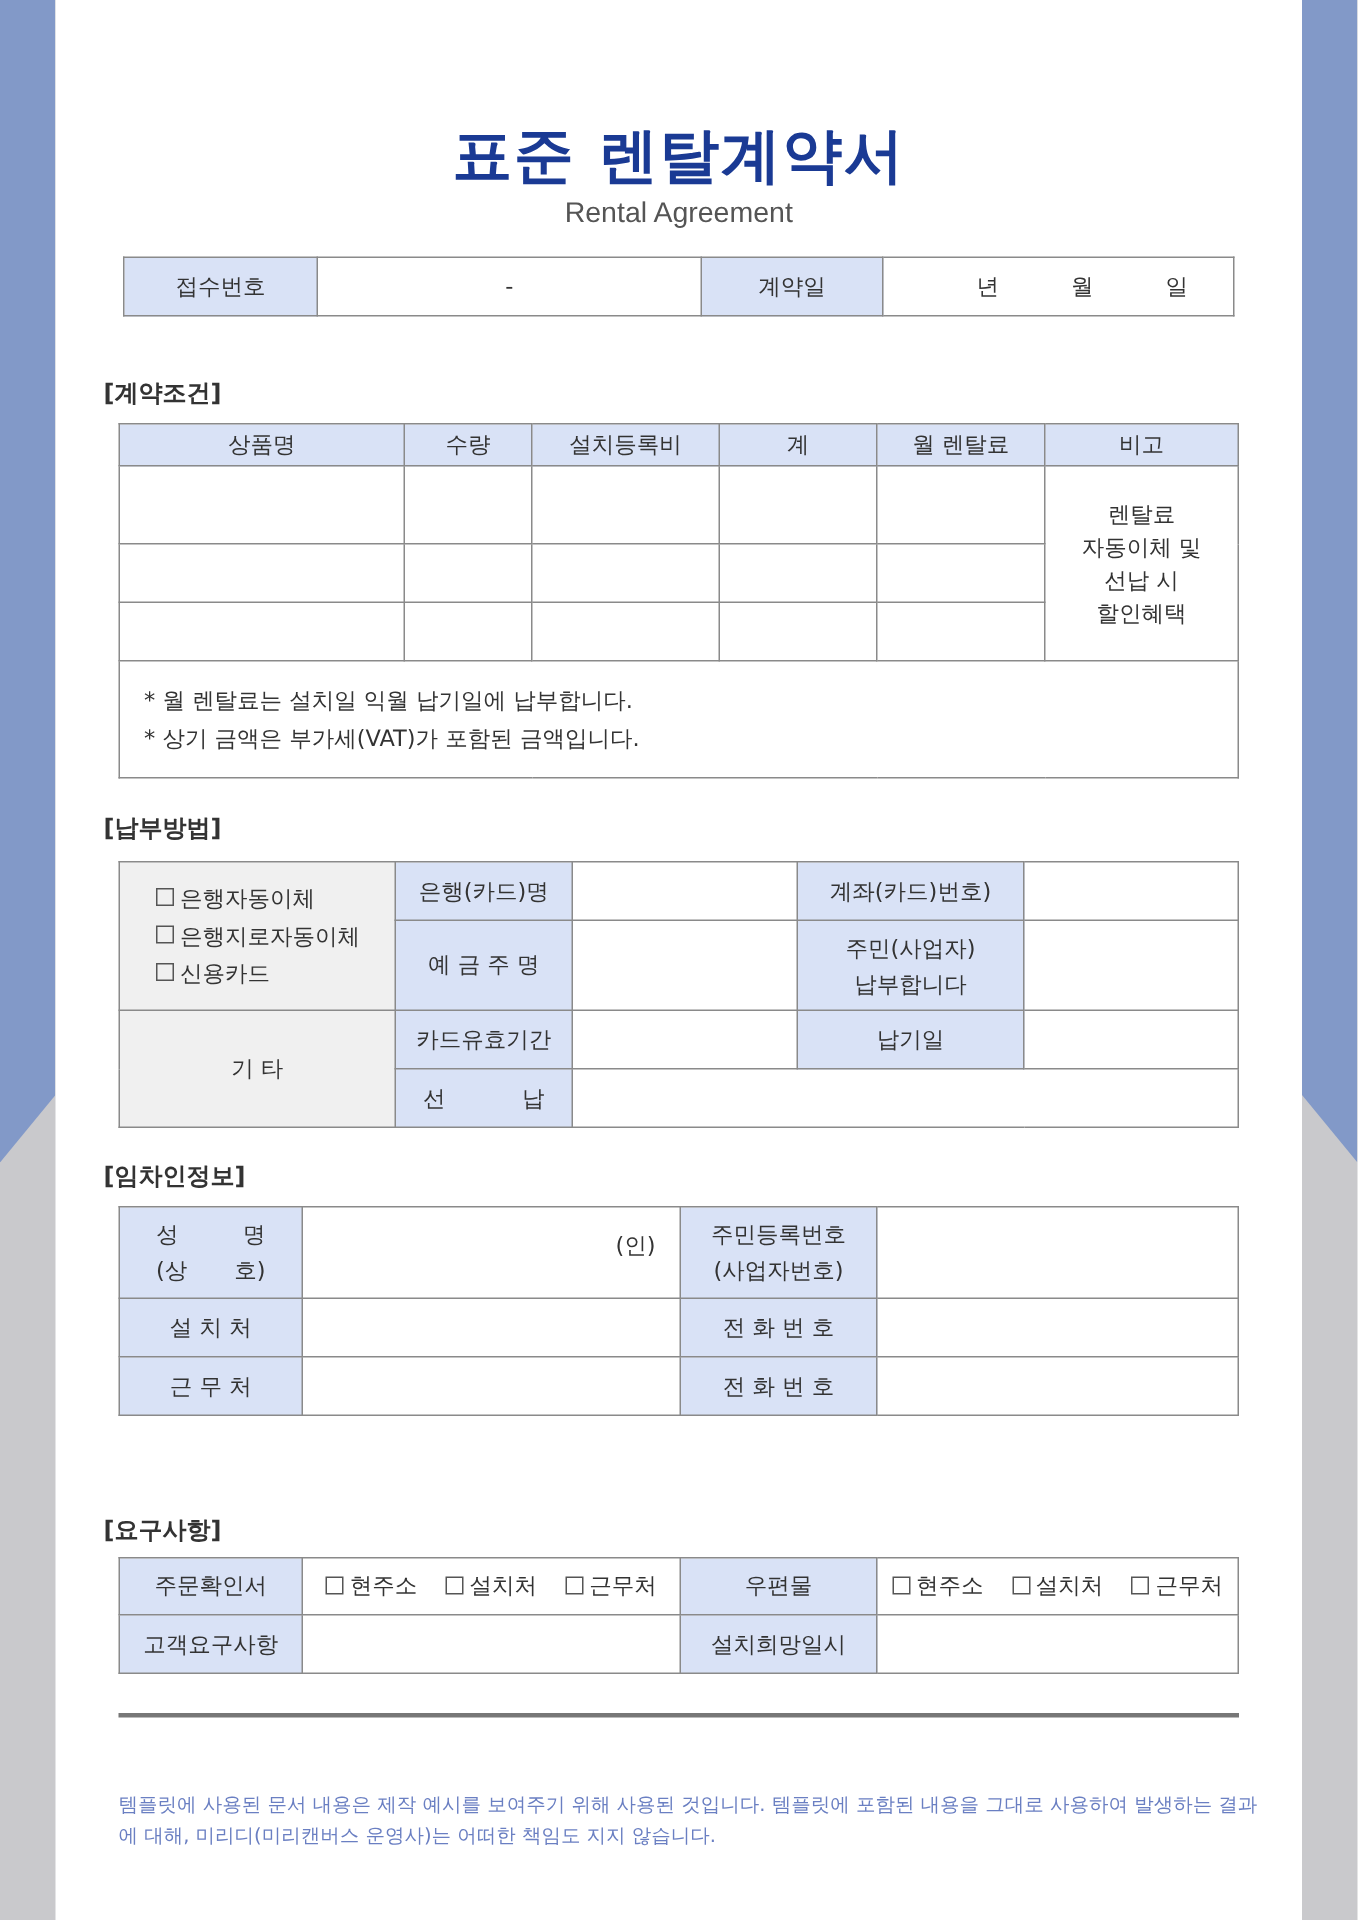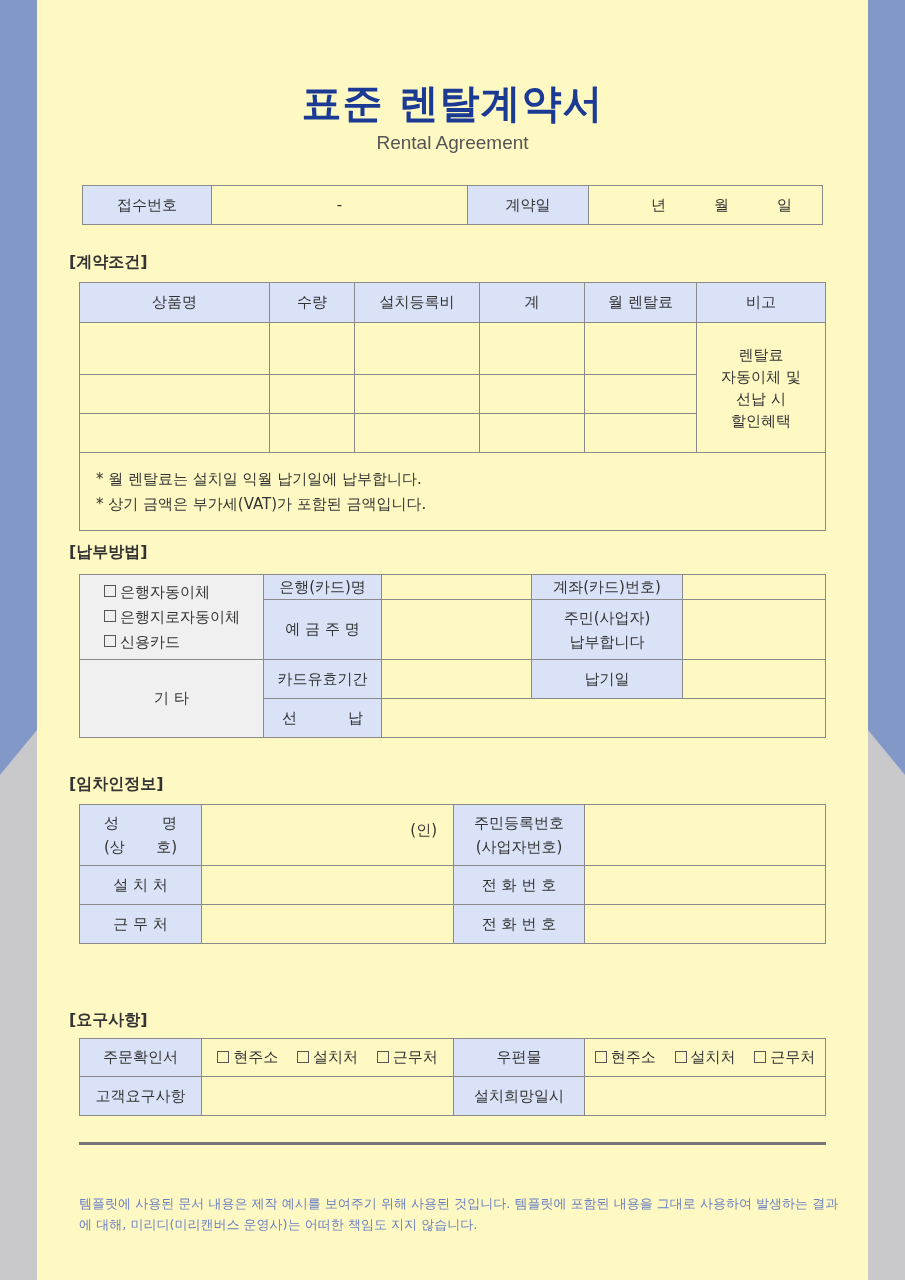--- a/index.html
+++ b/index.html
@@ -1,20 +1,20 @@
 <!DOCTYPE html>
 <html><head>
 <meta charset="utf-8">
 <style>
   html,body{margin:0;padding:0;}
   body{width:905px;height:1280px;position:relative;overflow:hidden;background:#c9c9cc;font-family:"DejaVu Sans","Liberation Sans",sans-serif;color:#333;}
   .band{position:absolute;top:0;width:37px;height:775px;background:#8299c8;}
   .band.left{left:0;clip-path:polygon(0 0,100% 0,100% 730px,0 775px);}
   .band.right{right:0;clip-path:polygon(0 0,100% 0,100% 775px,0 730px);}
-  .page{position:absolute;left:37px;top:0;width:831px;height:1280px;background:#fef9c3;}
+  .page{position:absolute;left:37px;top:0;width:831px;height:1280px;background:#ffffff;}
   .title{position:absolute;top:76px;left:0;width:100%;text-align:center;font-size:40px;font-weight:bold;color:#1a3a94;letter-spacing:1px;}
   .subtitle{position:absolute;top:132px;left:0;width:100%;text-align:center;font-size:19px;color:#555;font-family:"Liberation Sans",sans-serif;}
   table{border-collapse:collapse;position:absolute;table-layout:fixed;}
   td{border:1px solid #8a8a8a;text-align:center;font-size:15px;color:#333;padding:0;}
   td.h{background:#d9e2f6;}
   td.g{background:#f0f0f0;}
   .sec{position:absolute;left:32px;font-size:16px;font-weight:bold;color:#333;}
   .note{text-align:left;padding-left:16px;line-height:25px;font-size:15px;}
   .checks{text-align:left;padding-left:24px;line-height:25px;}
   .cb{display:inline-block;width:10px;height:10px;border:1px solid #555;margin-right:4px;vertical-align:middle;position:relative;top:-1px;}
@@ -28,21 +28,21 @@
 </head>
 <body>
 
 <div class="band left"></div>
 <div class="band right"></div>
 
 <div class="page">
   <div class="title">표준 렌탈계약서</div>
   <div class="subtitle">Rental Agreement</div>
 
-  <table style="left:45px;top:185px;width:741px;height:40px;">
+  <table style="left:45px;top:171px;width:741px;height:40px;">
     <colgroup>
         <col style="width:129px">
         <col style="width:256px">
         <col style="width:121px">
         <col>
       </colgroup>
     <tbody>
         <tr>
       <td class="h">접수번호</td>
       <td>-</td>
@@ -62,21 +62,21 @@
   <table style="left:42px;top:282px;width:747px;">
     <colgroup>
         <col style="width:190px">
         <col style="width:85px">
         <col style="width:125px">
         <col style="width:105px">
         <col style="width:112px">
         <col>
       </colgroup>
     <tbody>
-        <tr style="height:40px;padding-left:34px;">
+        <tr style="height:28px;padding-left:34px;">
       <td class="h">상품명</td>
       <td class="h">수량</td>
       <td class="h">설치등록비</td>
       <td class="h">계</td>
       <td class="h">월 렌탈료</td>
       <td class="h">비고</td>
     </tr>
     <tr style="height:52px;">
       <td></td>
       <td></td>
@@ -116,21 +116,21 @@
   <div class="sec" style="top:542px;">[납부방법]</div>
   <table style="left:42px;top:574px;width:747px;">
     <colgroup>
         <col style="width:184px">
         <col style="width:118px">
         <col style="width:150px">
         <col style="width:151px">
         <col>
       </colgroup>
     <tbody>
-        <tr style="height:25px;padding-left:28px;">
+        <tr style="height:39px;padding-left:28px;">
       <td rowspan="2" class="g checks">
         <div><span class="cb"></span><span>은행자동이체</span></div>
         <div><span class="cb"></span><span>은행지로자동이체</span></div>
         <div><span class="cb"></span><span>신용카드</span></div>
       </td>
       <td class="h">은행(카드)명</td>
       <td></td>
       <td class="h">계좌(카드)번호)</td>
       <td></td>
     </tr>

